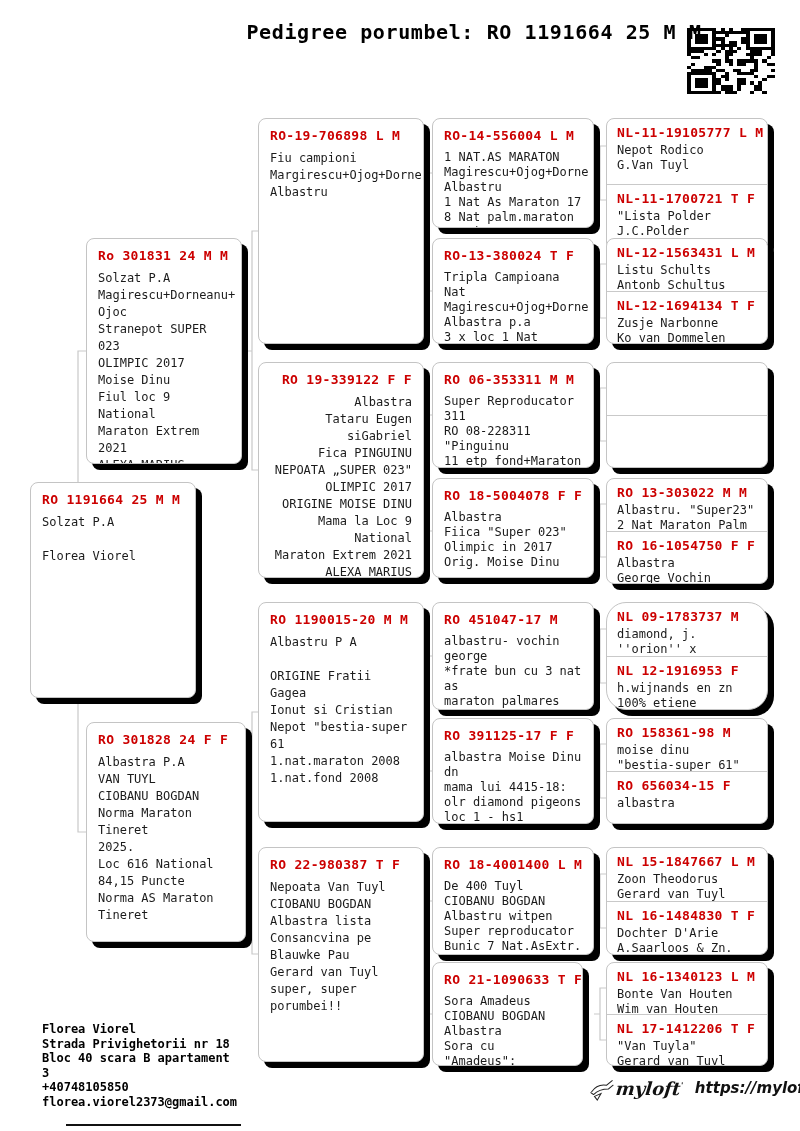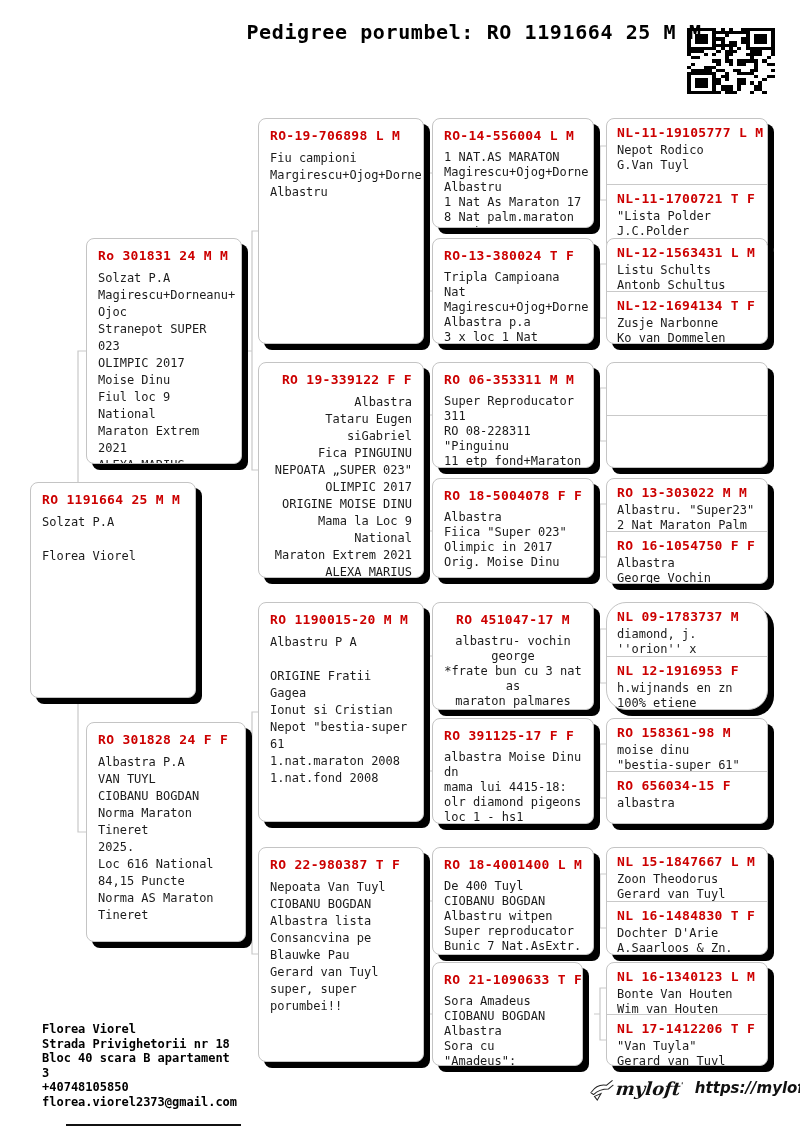--- a/index.html
+++ b/index.html
@@ -395,21 +395,21 @@
 RO 13-0640469 Pinguinu2
 loc 2 Nat Maraton tineret</div>
   </div>
   <div class="card" style="left:432px;top:478px;width:162px;height:100px;">
     <div class="ring">RO 18-5004078 F F</div>
     <div class="body body-sm">Albastra
 Fiica "Super 023"
 Olimpic in 2017
 Orig. Moise Dinu</div>
   </div>
-  <div class="card" style="left:432px;top:602px;width:162px;height:108px;text-align:center;">
+  <div class="card" style="left:432px;top:602px;width:162px;height:108px;">
     <div class="ring">RO 451047-17 M</div>
     <div class="body body-sm">albastru- vochin george
 *frate bun cu 3 nat as
 maraton palmares 2020
 
 tatal lui 1019110-18
 as fond pui 2019</div>
   </div>
   <div class="card" style="left:432px;top:718px;width:162px;height:106px;">
     <div class="ring">RO 391125-17 F F</div>

